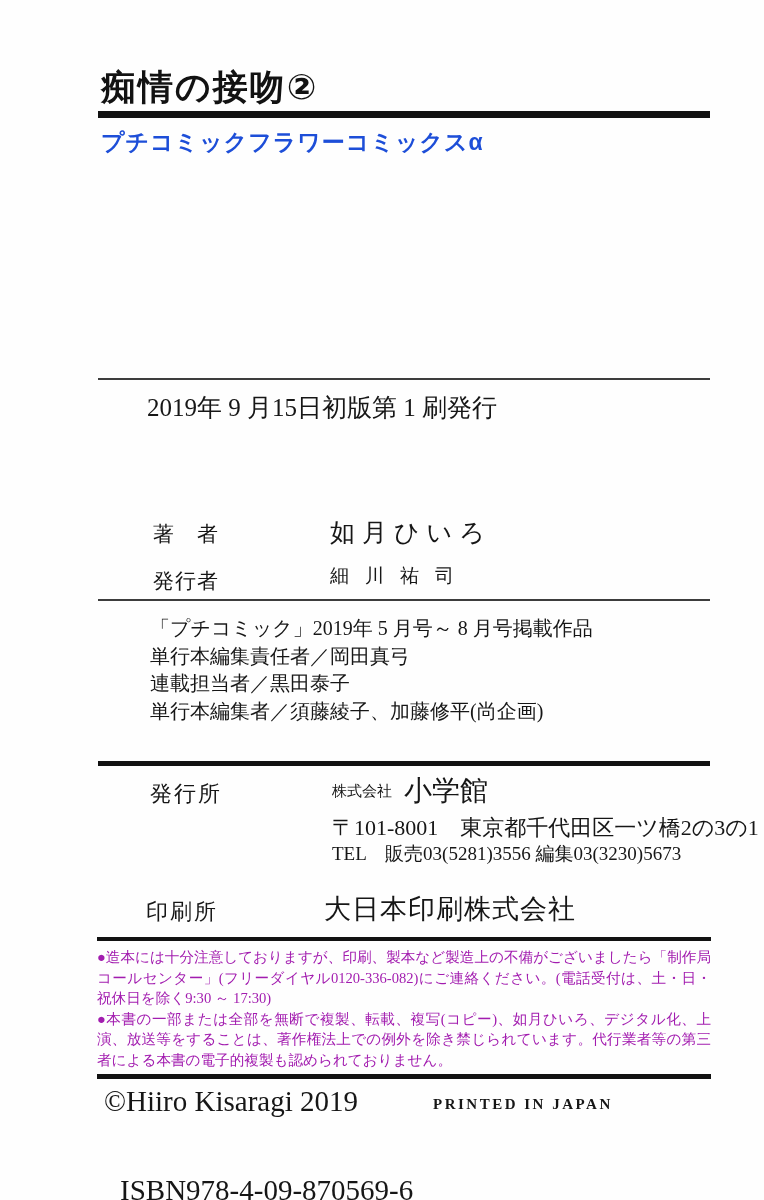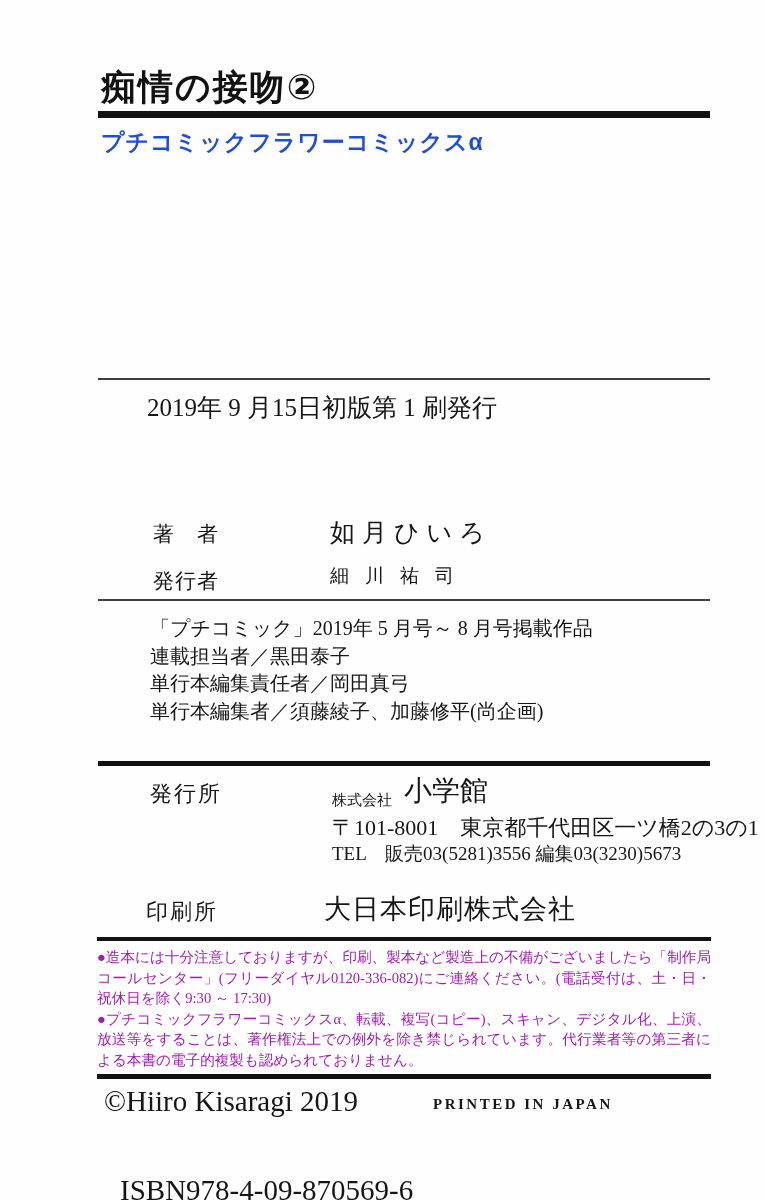--- a/index.html
+++ b/index.html
@@ -33,21 +33,21 @@
   .author-label   { left:153px; top:520px; }
   .publisher-label{ left:153px; top:567px; }
   .author-name    { left:330px; top:516px; font-size:25px; letter-spacing:7px; }
   .publisher-name { left:330px; top:563px; font-size:19px; letter-spacing:16px; }
 
   .serial-notes {
     left:150px; top:615px; font-size:20px; line-height:27.5px; white-space:nowrap;
   }
 
   .pub-label { left:150px; top:779px; font-size:22px; letter-spacing:2px; }
-  .company-line { left:332px; top:772px; display:flex; align-items:flex-end; gap:12px; }
+  .company-line { left:332px; top:772px; display:flex; align-items:center; gap:12px; }
   .company-prefix { font-size:15px; }
   .company-name { font-size:28px; }
   .address { left:332px; top:813px; font-size:22px; }
   .tel     { left:332px; top:841px; font-size:19px; }
 
   .printer-label { left:146px; top:897px; font-size:22px; letter-spacing:2px; }
   .printer-name  { left:324px; top:891px; font-size:27px; letter-spacing:1px; }
 
   .notice-box {
     position:absolute; left:97px; top:937px; width:614px;
@@ -77,40 +77,40 @@
 
   <div class="abs credit-label author-label">著　者</div>
   <div class="abs author-name">如月ひいろ</div>
   <div class="abs credit-label publisher-label">発行者</div>
   <div class="abs publisher-name">細川祐司</div>
 
   <div class="abs rule-thin rule2"></div>
 
   <div class="abs serial-notes">
     <div>「プチコミック」2019年 5 月号～ 8 月号掲載作品</div>
+    <div>単行本編集責任者／岡田真弓</div>
     <div>連載担当者／黒田泰子</div>
-    <div>単行本編集責任者／岡田真弓</div>
     <div>単行本編集者／須藤綾子、加藤修平(尚企画)</div>
   </div>
 
   <div class="abs rule-thick"></div>
 
   <div class="abs pub-label">発行所</div>
   <div class="abs company-line">
     <span class="company-prefix">株式会社</span>
     <span class="company-name">小学館</span>
   </div>
   <div class="abs address">〒101-8001　東京都千代田区一ツ橋2の3の1</div>
   <div class="abs tel">TEL　販売03(5281)3556 編集03(3230)5673</div>
 
   <div class="abs printer-label">印刷所</div>
   <div class="abs printer-name">大日本印刷株式会社</div>
 
   <div class="notice-box">
     <p>●造本には十分注意しておりますが、印刷、製本など製造上の不備がございましたら「制作局コールセンター」(フリーダイヤル0120-336-082)にご連絡ください。(電話受付は、土・日・祝休日を除く9:30 ～ 17:30)</p>
-    <p>●プチコミックフラワーコミックスα、転載、複写(コピー)、スキャン、デジタル化、上演、放送等をすることは、著作権法上での例外を除き禁じられています。代行業者等の第三者による本書の電子的複製も認められておりません。</p>
+    <p>●本書の一部または全部を無断で複製、転載、複写(コピー)、如月ひいろ、デジタル化、上演、放送等をすることは、著作権法上での例外を除き禁じられています。代行業者等の第三者による本書の電子的複製も認められておりません。</p>
   </div>
 
   <div class="abs copyright">©Hiiro Kisaragi 2019</div>
   <div class="abs printed">PRINTED IN JAPAN</div>
   <div class="abs isbn">ISBN978-4-09-870569-6</div>
 
 </div>
 
 </body></html>

